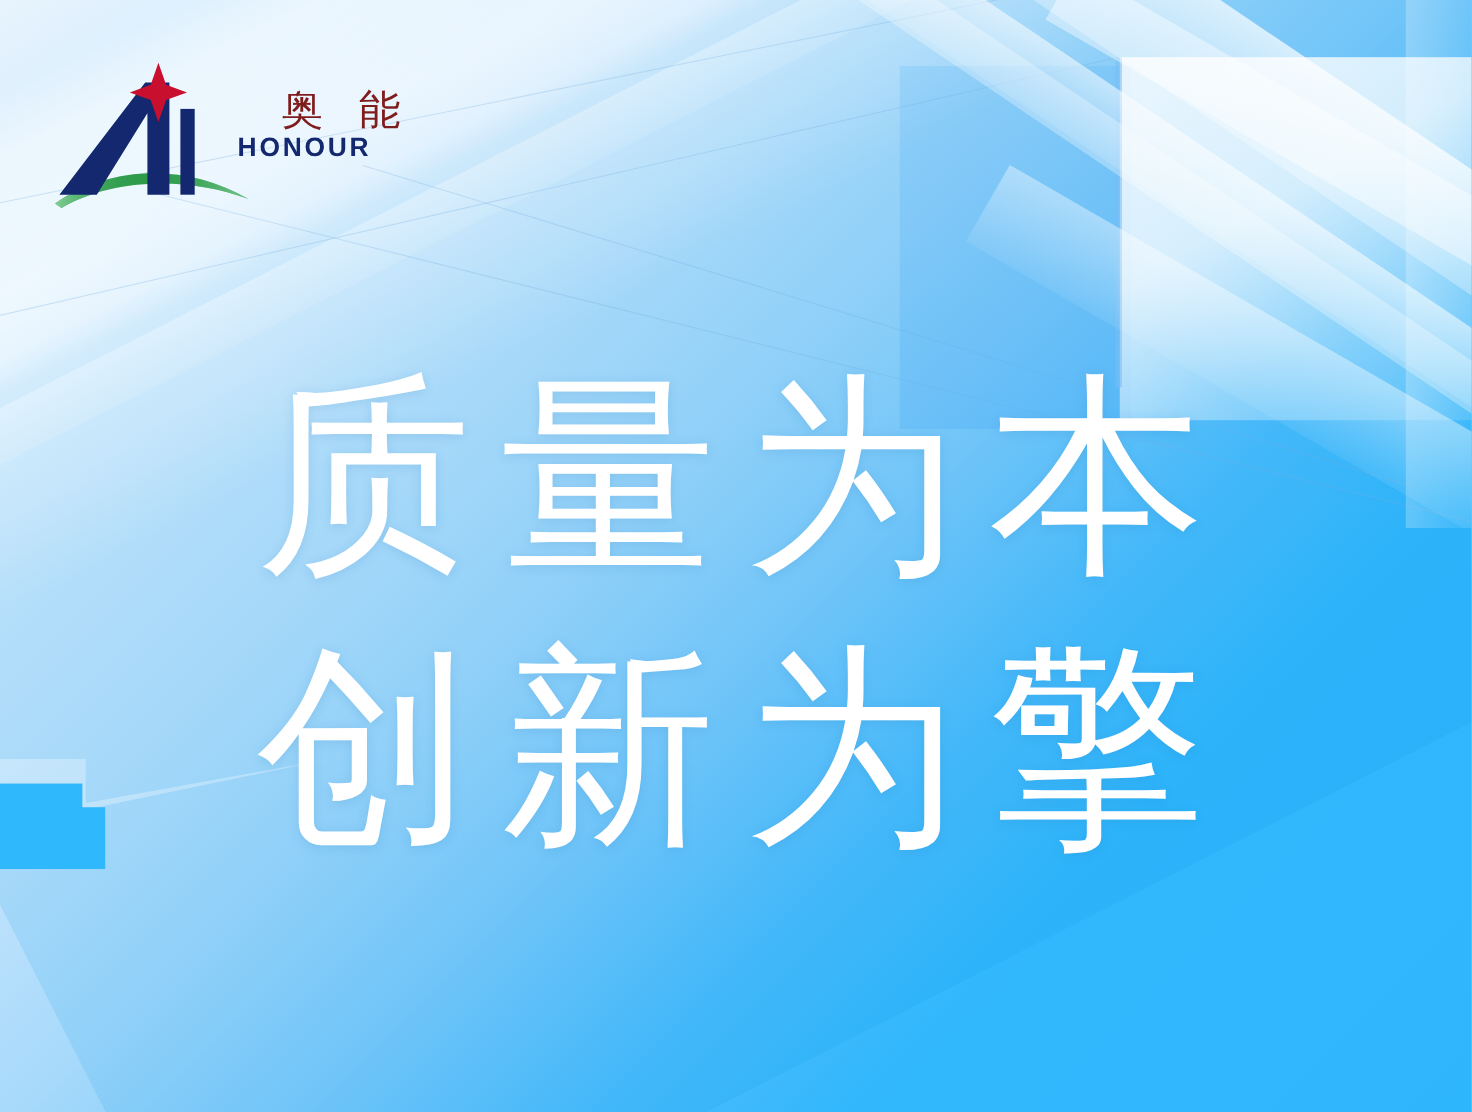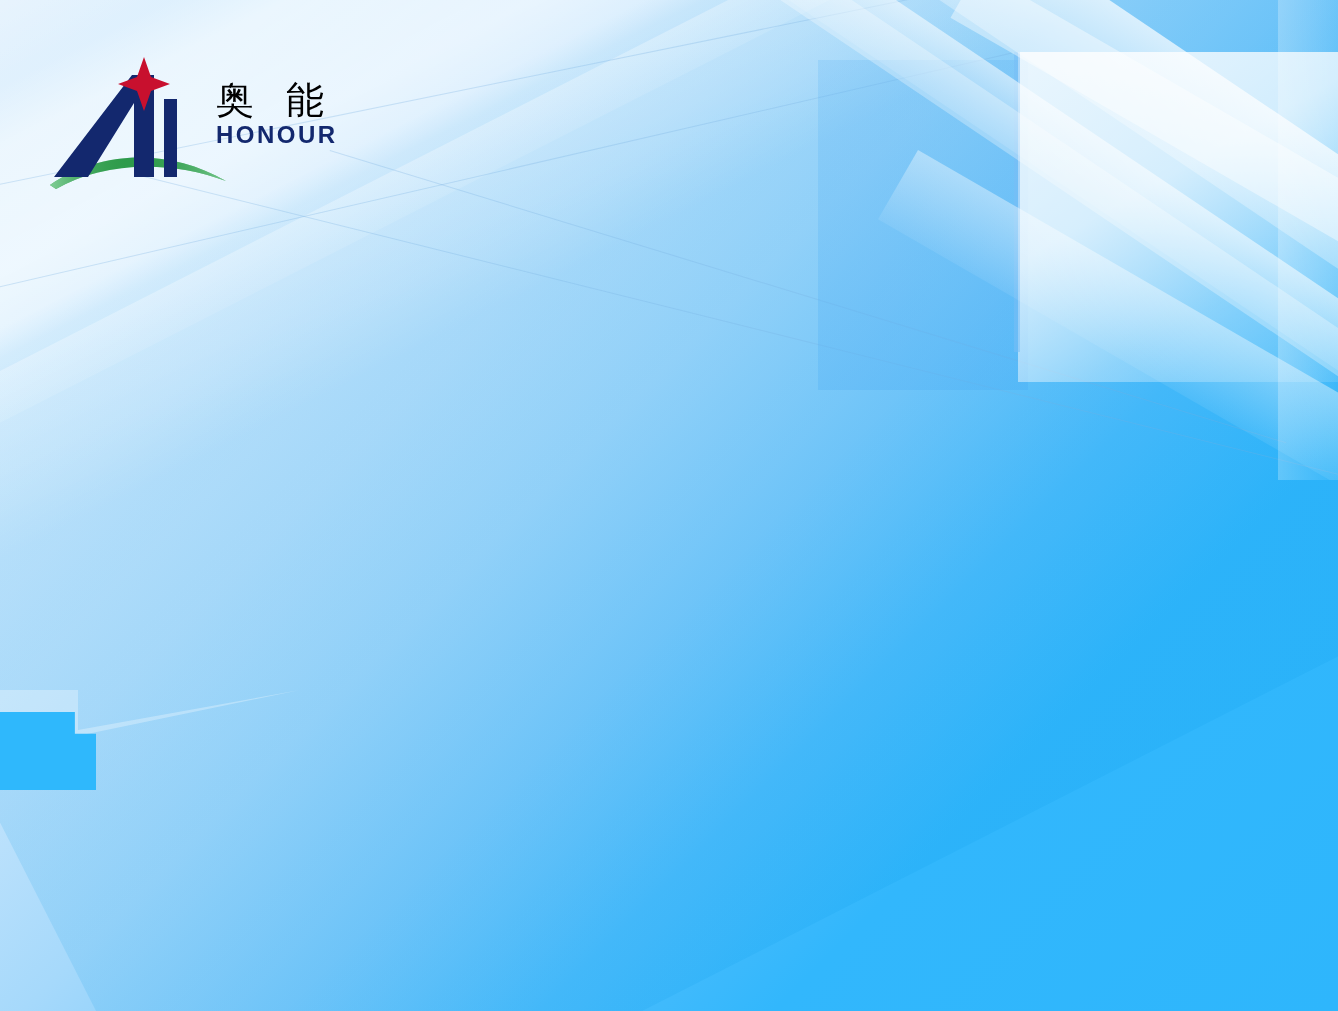--- a/index.html
+++ b/index.html
@@ -218,24 +218,25 @@
   .logo-words {
     position: absolute;
     left: 168px;
     top: 26px;
     width: 140px;
   }
   .logo-cn {
     font-size: 38px;
     line-height: 1;
     letter-spacing: 10px;
-    color: #000000;
+    color: #7f1d1d;
     font-family: "DejaVu Sans", "Liberation Sans", sans-serif;
     font-weight: 500;
     white-space: nowrap;
+    margin-left: 40px;
   }
   .logo-en {
     margin-top: 4px;
     font-size: 24px;
     line-height: 1;
     letter-spacing: 2.5px;
     color: #13286e;
     font-weight: 700;
     font-family: "Liberation Sans", sans-serif;
   }
@@ -321,14 +322,18 @@
           </linearGradient>
         </defs>
       </svg>
     </div>
     <div class="logo-words">
       <div class="logo-cn">奥 能</div>
       <div class="logo-en">HONOUR</div>
     </div>
   </div>
 
+  <div class="headline">
+    <div class="headline-line">质量为本</div>
+    <div class="headline-line headline-line-2">创新为擎</div>
+  </div>
 
 </div>
 
 </body></html>

